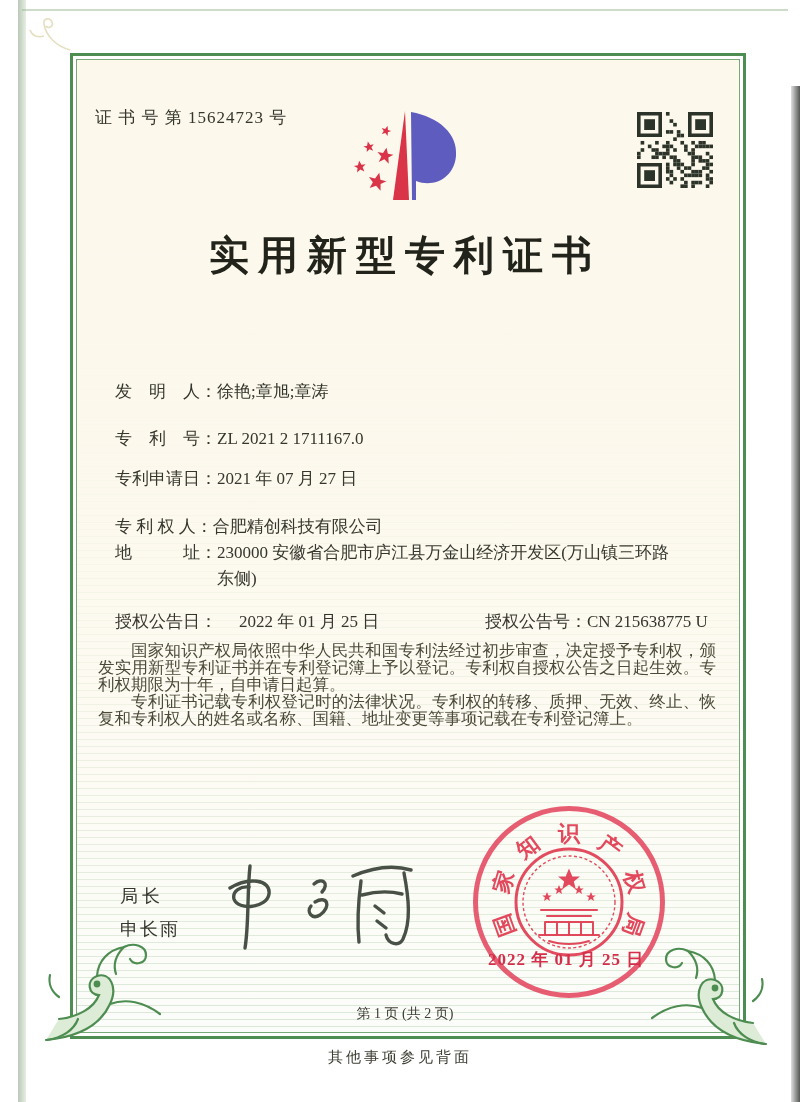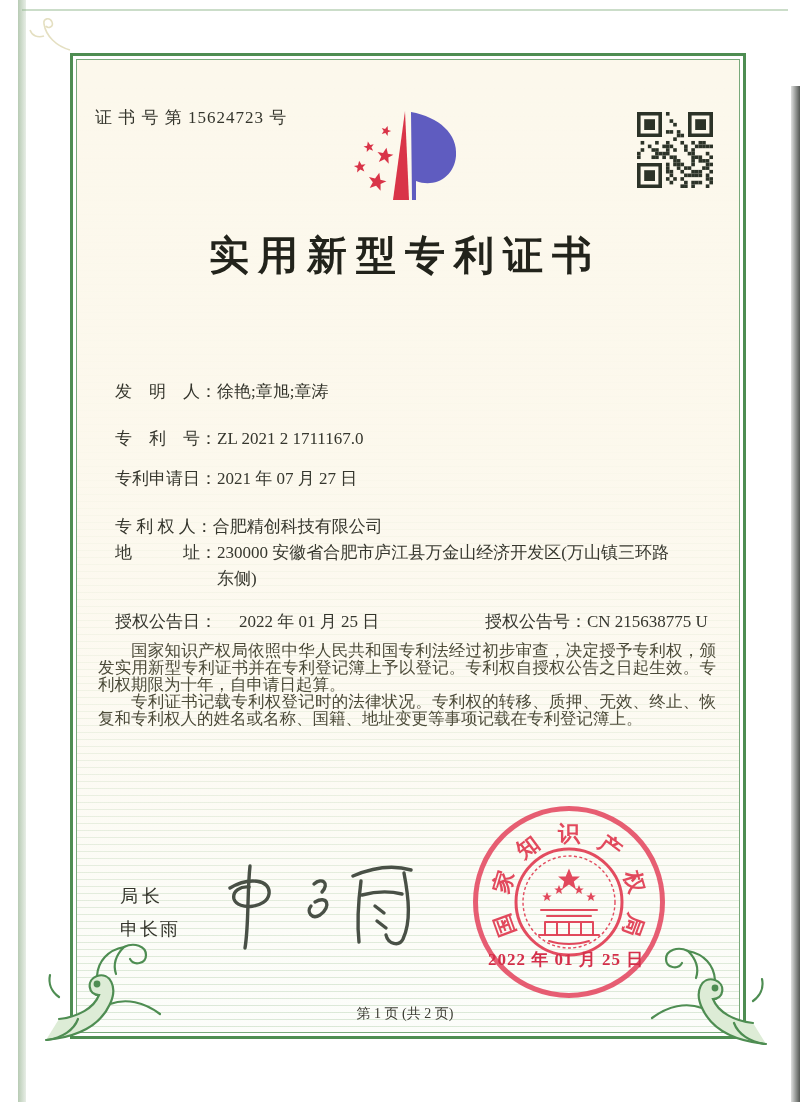--- a/index.html
+++ b/index.html
@@ -326,14 +326,15 @@
         <path d="M-22,14 L22,14"></path>
         <path d="M-24,20 L24,20 M-24,20 L-24,32 M24,20 L24,32 M-12,21 L-12,32 M0,21 L0,32 M12,21 L12,32"></path>
         <path d="M-30,33 L30,33"></path>
         <path d="M-20,39 C-8,43 8,43 20,39"></path>
       </g>
     </svg>
   </div>
   <div class="abs seal-date">2022 年 01 月 25 日</div>
 
   <div class="abs page-no">第 1 页 (共 2 页)</div>
+  <div class="abs back-note">其他事项参见背面</div>
 
 </div>
 
 </body></html>

